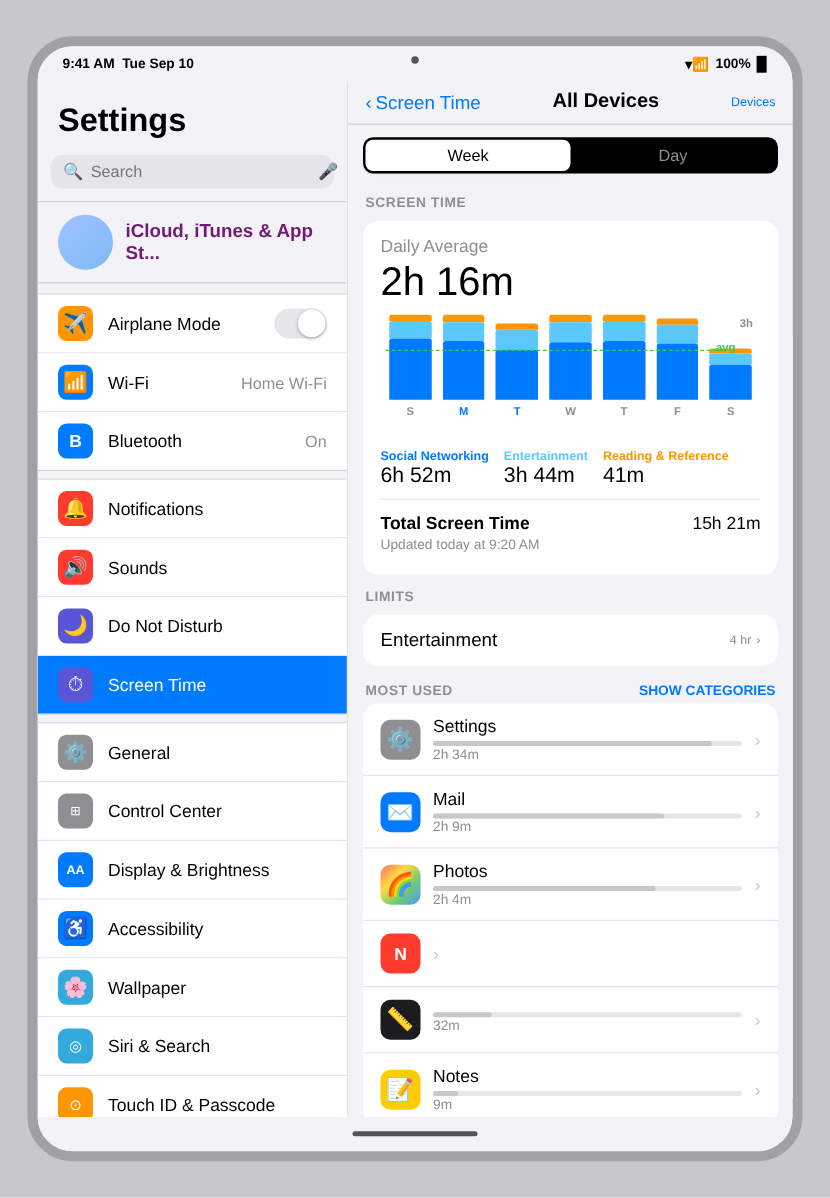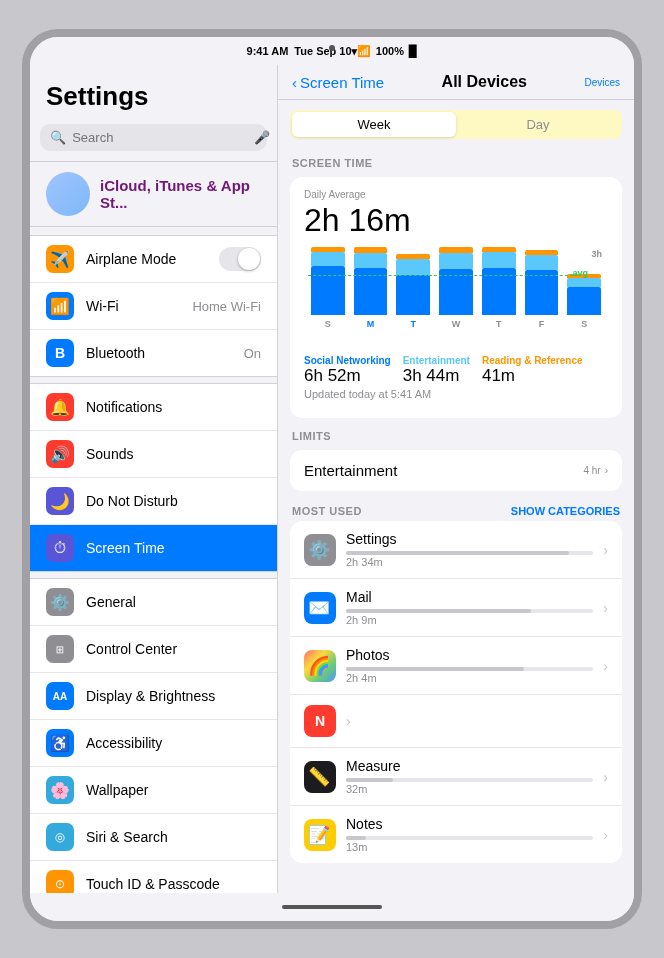--- a/index.html
+++ b/index.html
@@ -22,21 +22,21 @@
       position: relative;
       overflow: hidden;
       display: flex;
       flex-direction: column;
     }
     .status-bar {
       background: #f2f2f7;
       height: 28px;
       display: flex;
       align-items: center;
-      justify-content: center;
+      justify-content: space-between;
       padding: 0 20px;
       font-size: 11px;
       font-weight: 600;
       flex-shrink: 0;
     }
     .status-left { display: flex; gap: 6px; align-items: center; }
     .status-right { display: flex; gap: 5px; align-items: center; }
     .home-dot {
       position: absolute;
       top: 8px;
@@ -167,21 +167,21 @@
       font-size: 15px;
       display: flex;
       align-items: center;
       gap: 3px;
     }
     .nav-title { font-size: 16px; font-weight: 600; color: #000; }
     .nav-right { color: #007aff; font-size: 10px; }
     .week-day-toggle {
       display: flex;
       margin: 10px 12px;
-      background: #fef9c3;
+      background: #000000;
       border-radius: 8px;
       padding: 2px;
     }
     .toggle-btn {
       flex: 1;
       text-align: center;
       padding: 5px 0;
       font-size: 13px;
       font-weight: 500;
       border-radius: 6px;
@@ -200,21 +200,21 @@
       text-transform: uppercase;
       letter-spacing: 0.5px;
       padding: 8px 14px 4px;
     }
     .card {
       background: #fff;
       border-radius: 12px;
       margin: 4px 12px;
       padding: 12px 14px;
     }
-    .daily-avg-label { font-size: 10px; color: #8e8e93; }
+    .daily-avg-label { font-size: 14px; color: #8e8e93; }
     .daily-avg-value { font-size: 32px; font-weight: 300; color: #000; margin-top: 2px; }
     .chart-area {
       height: 100px;
       position: relative;
       margin-top: 10px;
       font-weight: bold;
     }
     .chart-bars {
       display: flex;
       align-items: flex-end;
@@ -554,21 +554,25 @@
           <div class="legend-item">
             <span class="legend-label" style="color:#5ac8fa;">Entertainment</span>
             <span class="legend-value">3h 44m</span>
           </div>
           <div class="legend-item">
             <span class="legend-label" style="color:#ff9500;">Reading &amp; Reference</span>
             <span class="legend-value">41m</span>
           </div>
         </div>
 
-        <div class="updated-text">Updated today at 5:41 AM</div>
+        <div class="total-row">
+          <span class="total-label">Total Screen Time</span>
+          <span class="total-value">15h 21m</span>
+        </div>
+        <div class="updated-text">Updated today at 9:20 AM</div>
       </div>
 
       <div class="section-header">LIMITS</div>
       <div class="limits-card">
         <div class="limits-row">
           <span class="limits-name">Entertainment</span>
           <div class="limits-right">
             <span>4 hr</span>
             <span>›</span>
           </div>
@@ -619,37 +623,36 @@
         </div>
 
         <div class="app-row">
           <div class="app-icon-wrap" style="background:#ff3b30; color:#fff; font-weight:bold; font-size:14px;">N</div>
           <span class="app-chevron">›</span>
         </div>
 
         <div class="app-row">
           <div class="app-icon-wrap" style="background:#1c1c1e;">📏</div>
           <div class="app-info">
-            <div class="app-name">Measure</div>
             <div class="app-bar-wrap">
                 <div class="app-bar-fill" style="width:19%;"></div>
               </div>
             <div class="app-time">32m</div>
           </div>
           <span class="app-chevron">›</span>
         </div>
 
         <div class="app-row">
           <div class="app-icon-wrap" style="background:#ffcc00;">📝</div>
           <div class="app-info">
             <div class="app-name">Notes</div>
             <div class="app-bar-wrap">
                 <div class="app-bar-fill" style="width:8%;"></div>
               </div>
-            <div class="app-time">13m</div>
+            <div class="app-time">9m</div>
           </div>
           <span class="app-chevron">›</span>
         </div>
 
       </div>
 
     </div>
   </div>
 
   <div class="home-bar">

